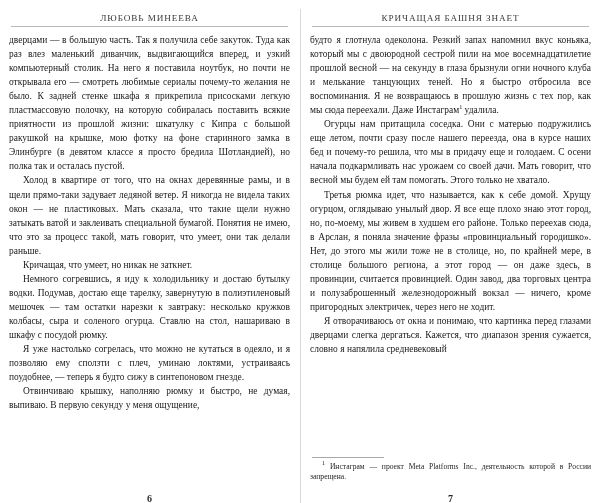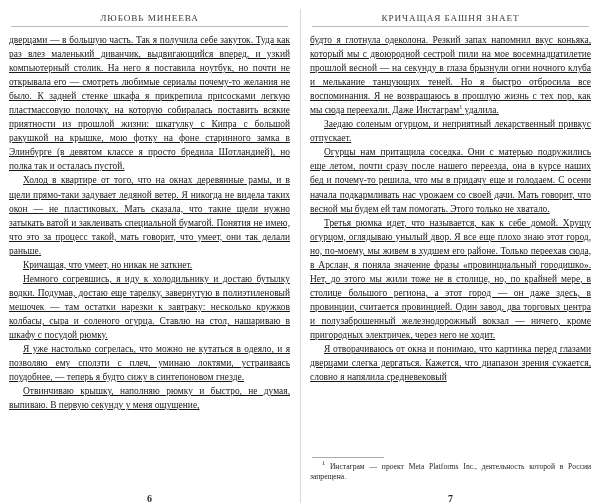--- a/index.html
+++ b/index.html
@@ -74,21 +74,20 @@
     font-size: 9.45px;
     line-height: 14.05px;
     text-align: justify;
     text-justify: inter-word;
     hyphens: manual;
     color: #191919;
   }
   .body-text p {
     margin: 0;
     text-indent: 14px;
-    text-decoration: underline;
   }
   .body-text p.no-indent {
     text-indent: 0;
   }
   sup.fn-ref {
     font-size: 6.2px;
     vertical-align: super;
     line-height: 0;
   }
   .footnote-area {
@@ -143,21 +142,20 @@
 
     <div class="folio">6</div>
   </div>
 
   <div class="page page-right">
     <div class="running-head">Кричащая башня знает</div>
     <div class="head-rule"></div>
 
     <div class="body-text">
       <p class="no-indent"><span>будто я глотнула одеколона. Резкий запах напомнил вкус коньяка, который мы с двоюродной сестрой пили на мое восемнадцатилетие прошлой весной — на секунду в глаза брызнули огни ночного клуба и мелькание танцующих теней. Но я быстро отбросила все воспоминания. Я не возвращаюсь в прошлую жизнь с тех пор, как мы сюда переехали. Даже Инстаграм</span><sup class="fn-ref">1</sup><span> удалила.</span></p>
-      <p>Заедаю соленым огурцом, и неприятный лекарственный привкус отпускает.</p>
       <p>Огурцы нам притащила соседка. Они с матерью подружились еще летом, почти сразу после нашего переезда, она в курсе наших бед и почему-то решила, что мы в придачу еще и голодаем. С осени начала подкармливать нас урожаем со своей дачи. Мать говорит, что весной мы будем ей там помогать. Этого только не хватало.</p>
       <p>Третья рюмка идет, что называется, как к себе домой. Хрущу огурцом, оглядываю унылый двор. Я все еще плохо знаю этот город, но, по-моему, мы живем в худшем его районе. Только переехав сюда, в Арслан, я поняла значение фразы «провинциальный городишко». Нет, до этого мы жили тоже не в столице, но, по крайней мере, в столице большого региона, а этот город — он даже здесь, в провинции, считается провинцией. Один завод, два торговых центра и полузаброшенный железнодорожный вокзал — ничего, кроме пригородных электричек, через него не ходит.</p>
       <p>Я отворачиваюсь от окна и понимаю, что картинка перед глазами дверцами слегка дергаться. Кажется, что диапазон зрения сужается, словно я напялила средневековый</p>
     </div>
 
     <div class="footnote-area">
       <div class="footnote-rule"></div>
       <p class="footnote-text"><sup class="fn-ref">1</sup> <span>Инстаграм — проект Meta Platforms Inc., деятельность которой в России запрещена.</span></p>
     </div>
 

